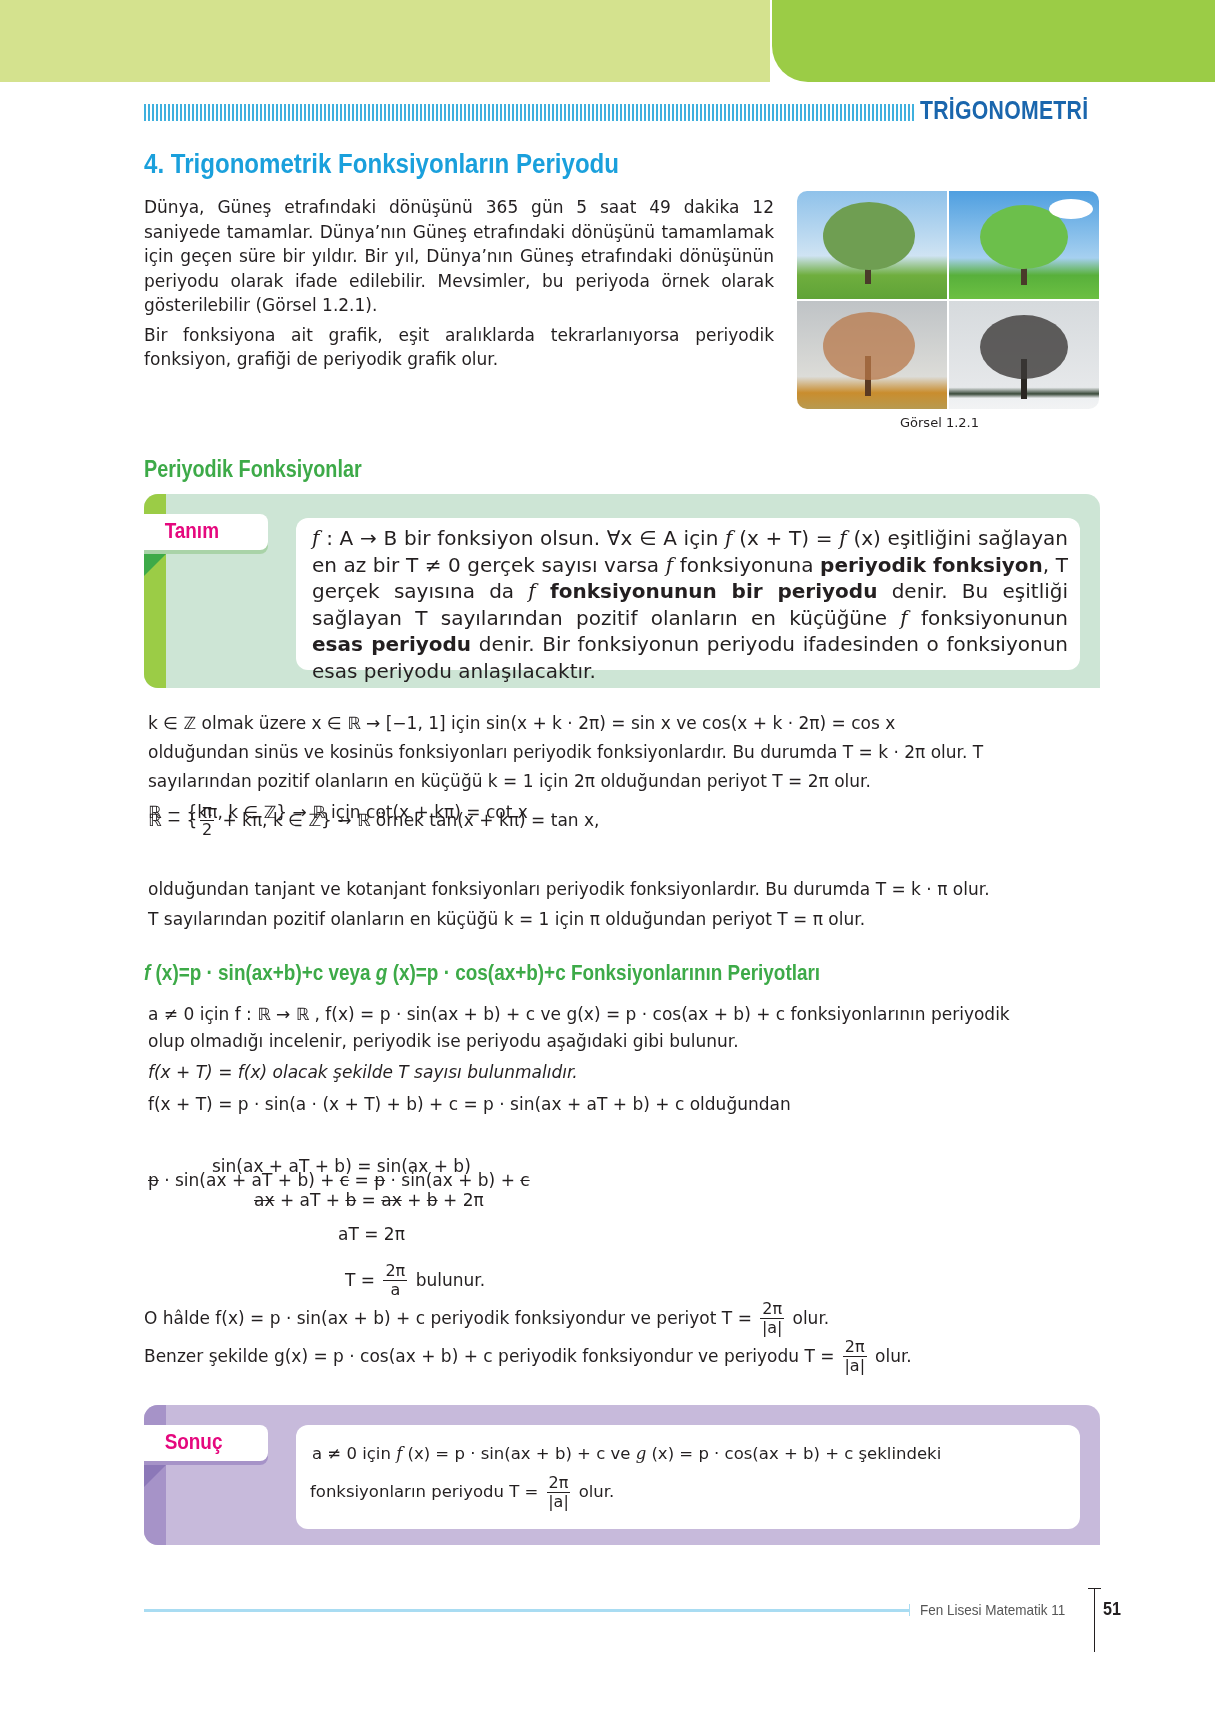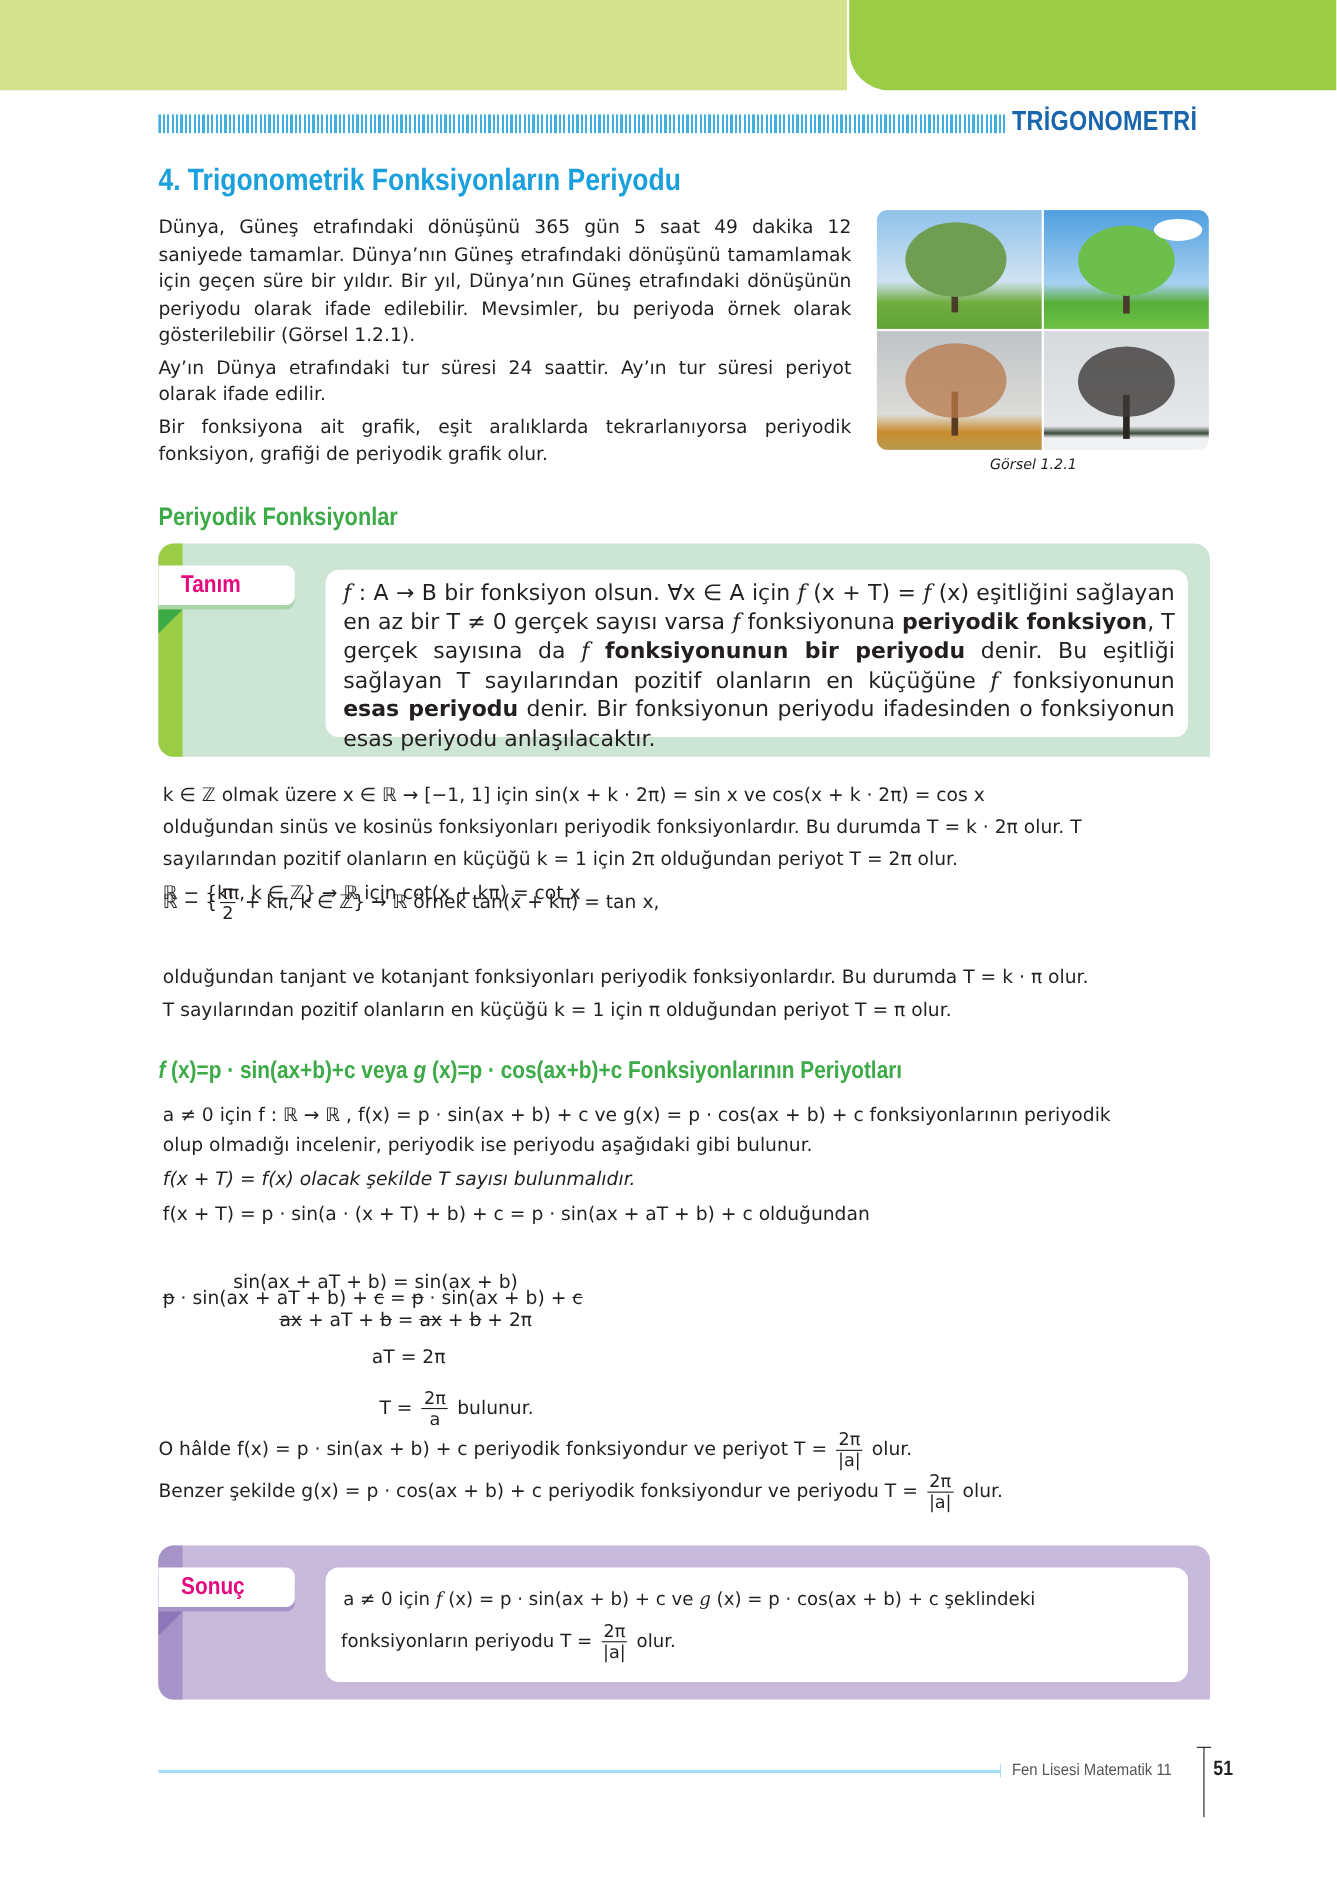--- a/index.html
+++ b/index.html
@@ -12,21 +12,21 @@
   .stripe { left:144px; top:104px; width:770px; height:17px;
     background: repeating-linear-gradient(90deg, #3fb0de 0 2px, transparent 2px 4px); }
   .chapter { left:920px; top:96px; font-size:25px; font-weight:bold; color:#1a66ad; letter-spacing:0.3px;
              font-family:"Liberation Sans", sans-serif; transform:scaleX(0.85); transform-origin:left; }
   .sec-title { left:144px; top:148px; font-size:28px; font-weight:bold; color:#1aa0dc; transform:scaleX(0.86); transform-origin:left; white-space:nowrap; }
   .body-text { font-family:"DejaVu Sans", sans-serif; font-size:17px; line-height:24.5px; color:#231f20; }
   .p1 { left:144px; top:195px; width:630px; text-align:justify; }
   .p1 p { margin:0 0 5px 0; }
   .photo { left:797px; top:191px; width:302px; height:218px; border-radius:10px; overflow:hidden; background:#fff; }
   .tile { position:absolute; width:150px; height:108px; }
-  .caption { left:900px; top:415px; font-family:"DejaVu Sans", sans-serif; font-size:13px; color:#231f20;font-style:italic; }
+  .caption { left:900px; top:415px; font-family:"DejaVu Sans", sans-serif; font-size:13px; color:#231f20; }
   .sub-title { font-size:23px; font-weight:bold; color:#3daa48; transform:scaleX(0.86); transform-origin:left; white-space:nowrap; }
   
   .tanim-box { left:144px; top:494px; width:956px; height:194px; background:#cde5d5; border-radius:14px 14px 0 14px; }
   .tanim-bar { left:144px; top:494px; width:22px; height:194px; background:#9bcc46; border-radius:14px 0 0 14px; }
   .tab { width:124px; height:36px; background:#fff; border-radius:0 8px 8px 0; box-shadow:0 4px 0 #a9d3a8; }
   .tab-label { font-size:22px; font-weight:bold; color:#e5087e; transform:scaleX(0.86); transform-origin:left; }
   .tab-tri { width:0; height:0; border-top:22px solid #3daa48; border-right:22px solid transparent; }
   .inner { background:#fff; border-radius:12px; }
   .tanim-inner { left:296px; top:518px; width:784px; height:152px; }
   .tanim-text { left:312px; top:525px; width:756px; font-family:"DejaVu Sans", sans-serif; font-size:20px; line-height:26.5px; text-align:justify; }
@@ -54,21 +54,20 @@
 
 <div class="abs band-left"></div>
 <div class="abs band-right"></div>
 <div class="abs stripe"></div>
 <div class="abs chapter">TRİGONOMETRİ</div>
 
 <div class="abs sec-title">4. Trigonometrik Fonksiyonların Periyodu</div>
 
 <div class="abs body-text p1">
   <p>Dünya, Güneş etrafındaki dönüşünü 365 gün 5 saat 49 dakika 12 saniyede tamamlar. Dünya’nın Güneş etrafındaki dönüşünü tamamlamak için geçen süre bir yıldır. Bir yıl, Dünya’nın Güneş etrafındaki dönüşünün periyodu olarak ifade edilebilir. Mevsimler, bu periyoda örnek olarak gösterilebilir (Görsel 1.2.1).</p>
-  <p>Ay’ın Dünya etrafındaki tur süresi 24 saattir. Ay’ın tur süresi periyot olarak ifade edilir.</p>
   <p>Bir fonksiyona ait grafik, eşit aralıklarda tekrarlanıyorsa periyodik fonksiyon, grafiği de periyodik grafik olur.</p>
 </div>
 
 <div class="abs photo">
   <div class="tile" style="left:0;top:0;background:linear-gradient(180deg,#8fc2ea 0%,#cfe3f3 60%,#6fae3e 78%,#5fa337 100%);">
     <svg width="150" height="108">
         <rect x="68" y="55" width="6" height="38" fill="#4a3a2a"></rect>
         <ellipse cx="72" cy="45" rx="46" ry="34" fill="#6f9e52"></ellipse>
       </svg>
   </div>

